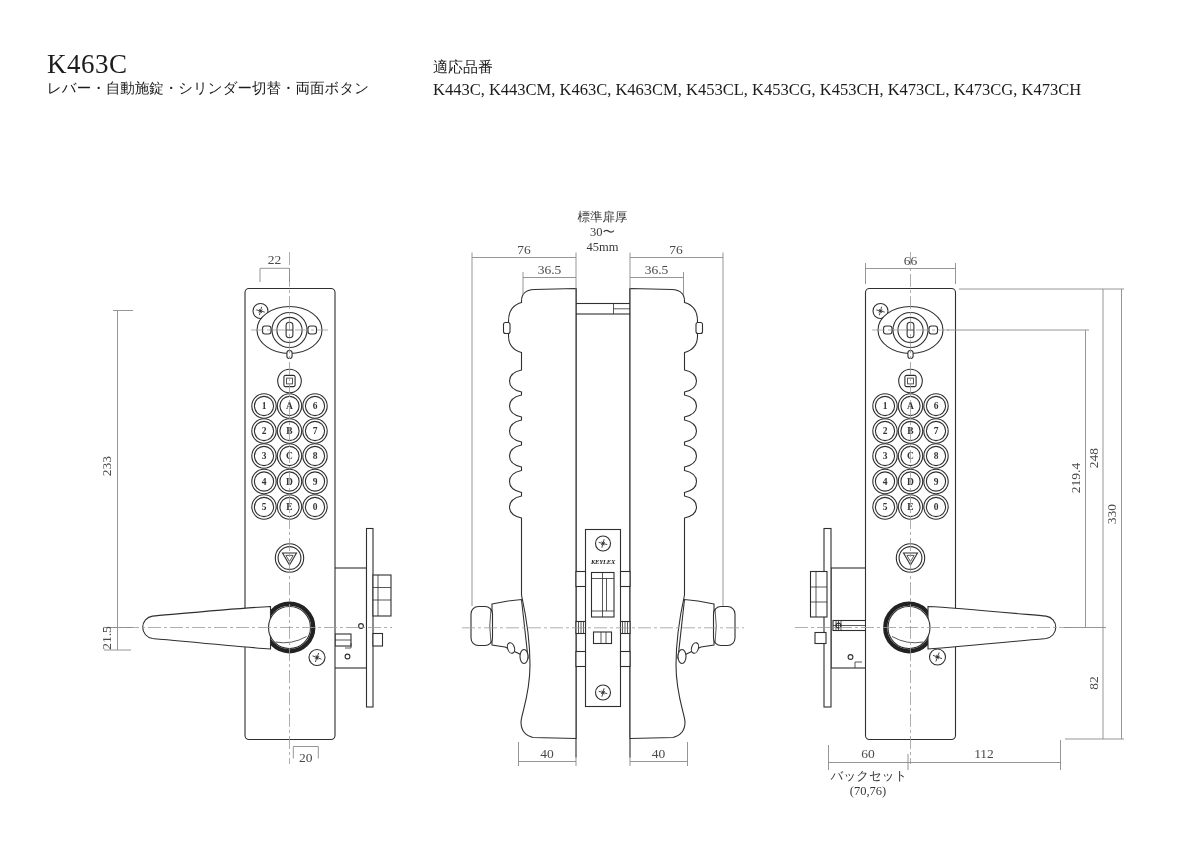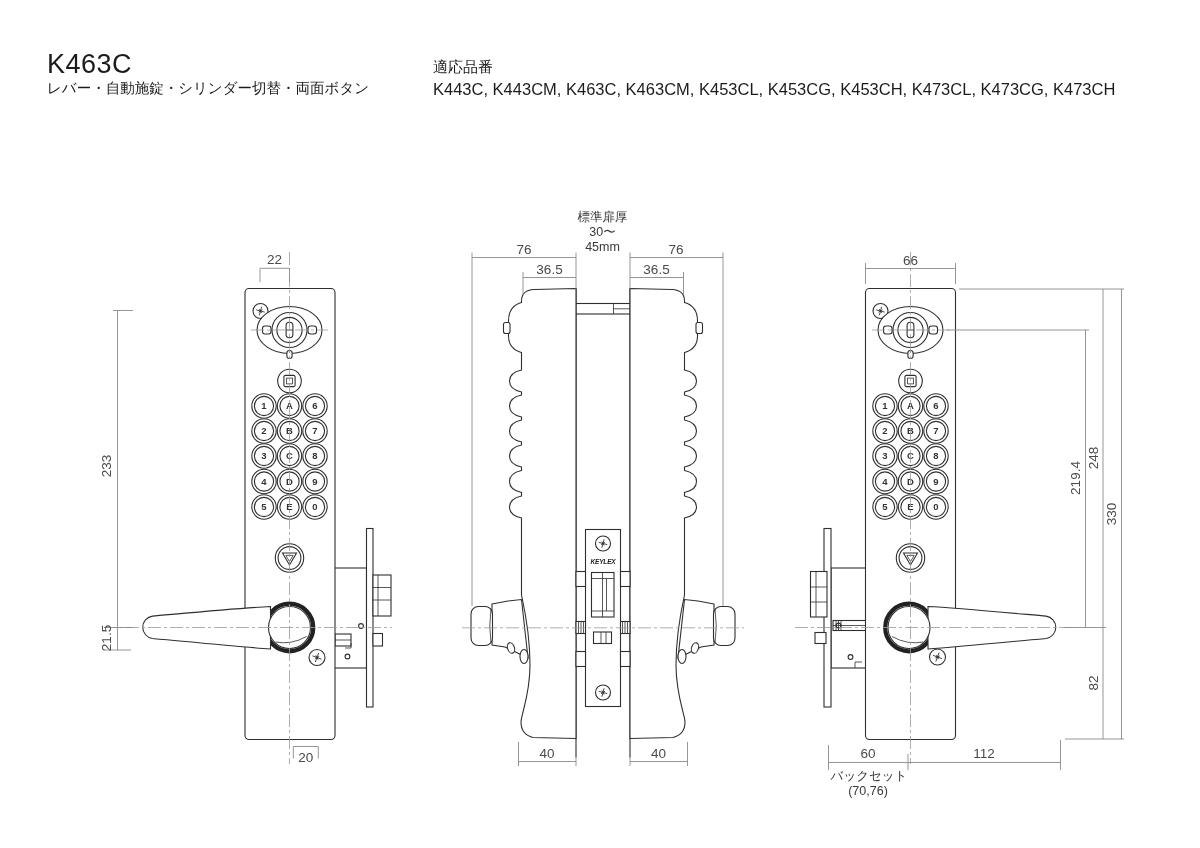--- a/index.html
+++ b/index.html
@@ -1,17 +1,17 @@
 <!DOCTYPE html>
 <html><head>
 <meta charset="utf-8">
 <style>
   html,body{margin:0;padding:0;background:#ffffff;}
   .page{position:relative;width:1200px;height:848px;background:#fca5a5;overflow:hidden;
-        font-family:Liberation Sans, sans-serif;}
+        font-family:Liberation Serif, serif;}
   svg{display:block}
   
   .ol  {fill:none;stroke:#2f2f2f;stroke-width:1.1;}
   .olw {fill:#ffffff;stroke:#2f2f2f;stroke-width:1.1;}
   .olt {fill:none;stroke:#2f2f2f;stroke-width:0.8;}
   .thick{fill:none;stroke:#222;stroke-width:4.2;}
   .dim {fill:none;stroke:#8a8a8a;stroke-width:0.9;}
   .cl  {fill:none;stroke:#9b9b9b;stroke-width:0.8;stroke-dasharray:13 3 3 3;}
   
   text{fill:#1c1c1c;}

